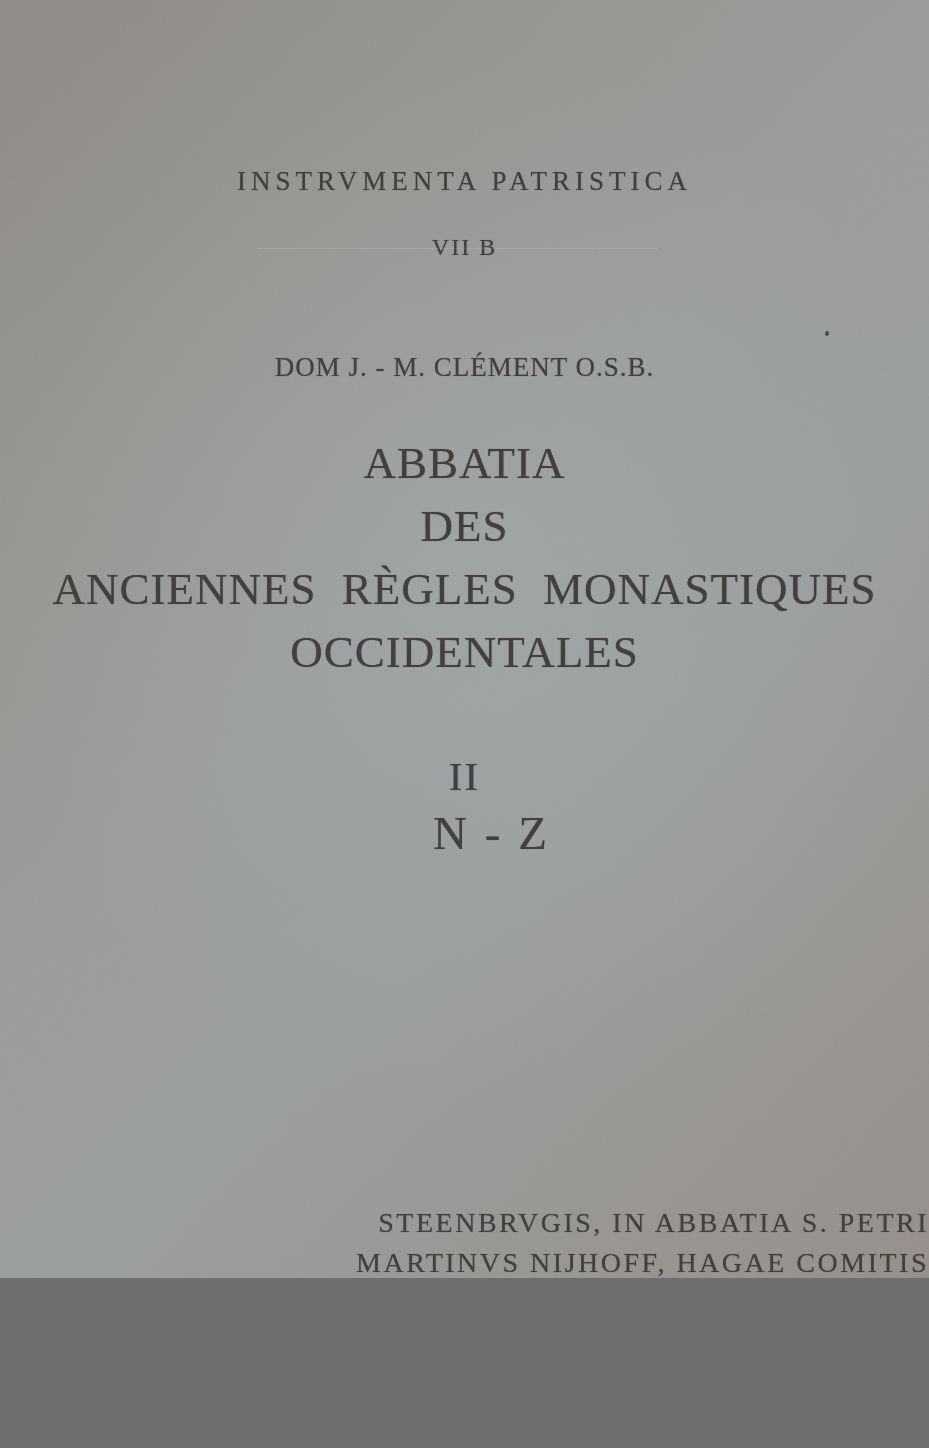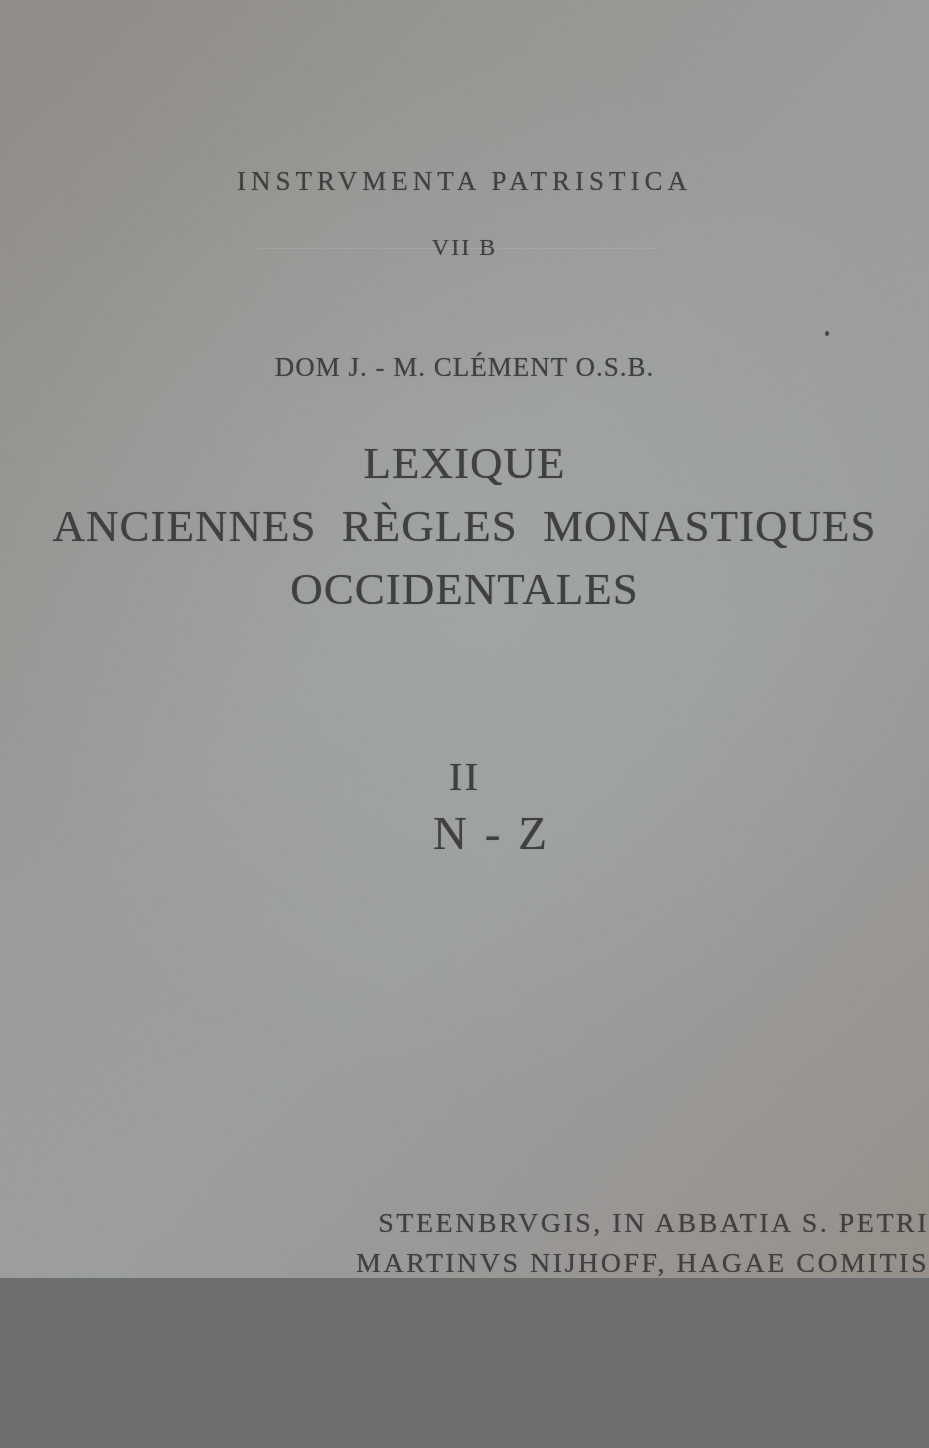--- a/index.html
+++ b/index.html
@@ -111,21 +111,22 @@
 
   <div class="txt series-title">INSTRVMENTA PATRISTICA</div>
 
   <div class="txt series-volume">VII B</div>
 
   <div class="crease"></div>
 
   <div class="txt author">DOM J. - M. CLÉMENT O.S.B.</div>
 
   <div class="main-title">
-    <div>LEXIQUE</div>
+    <div>ABBATIA</div>
+    <div>DES</div>
     <div>ANCIENNES RÈGLES MONASTIQUES</div>
     <div>OCCIDENTALES</div>
   </div>
 
   <div class="txt volume-number">II</div>
 
   <div class="txt volume-range">N - Z</div>
 
   <div class="imprint">
     <div>STEENBRVGIS, IN ABBATIA S. PETRI</div>

